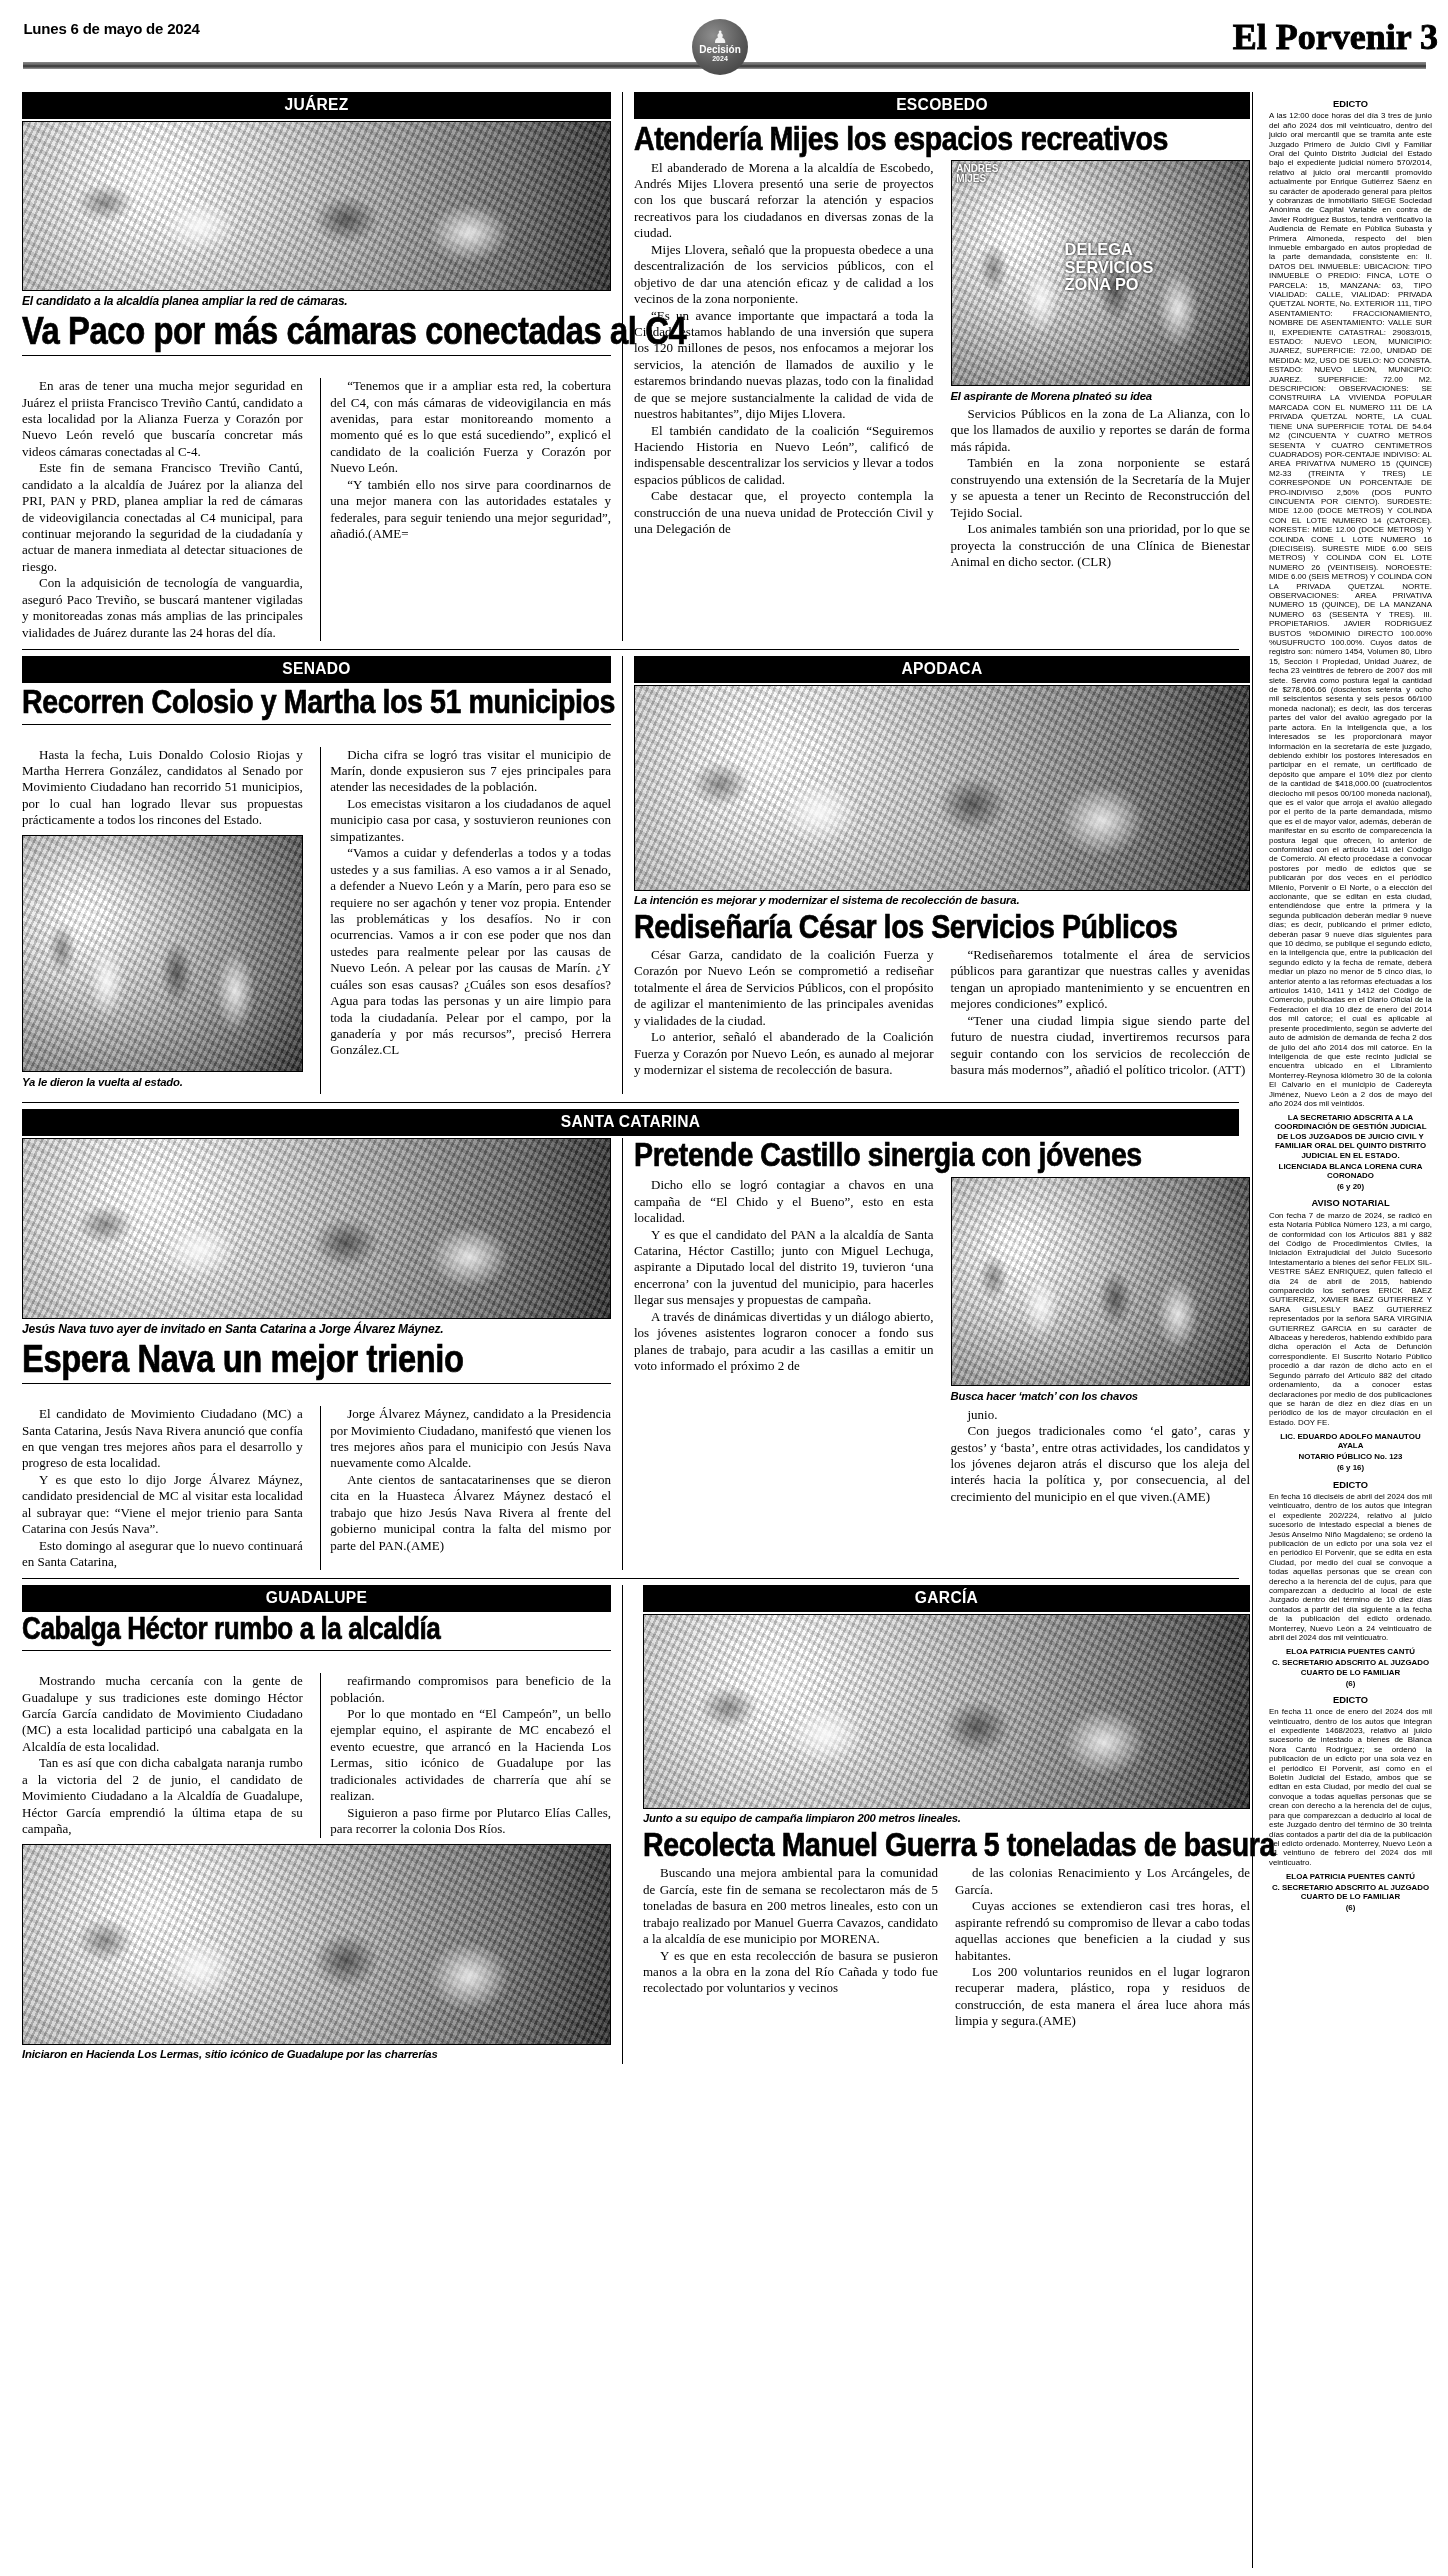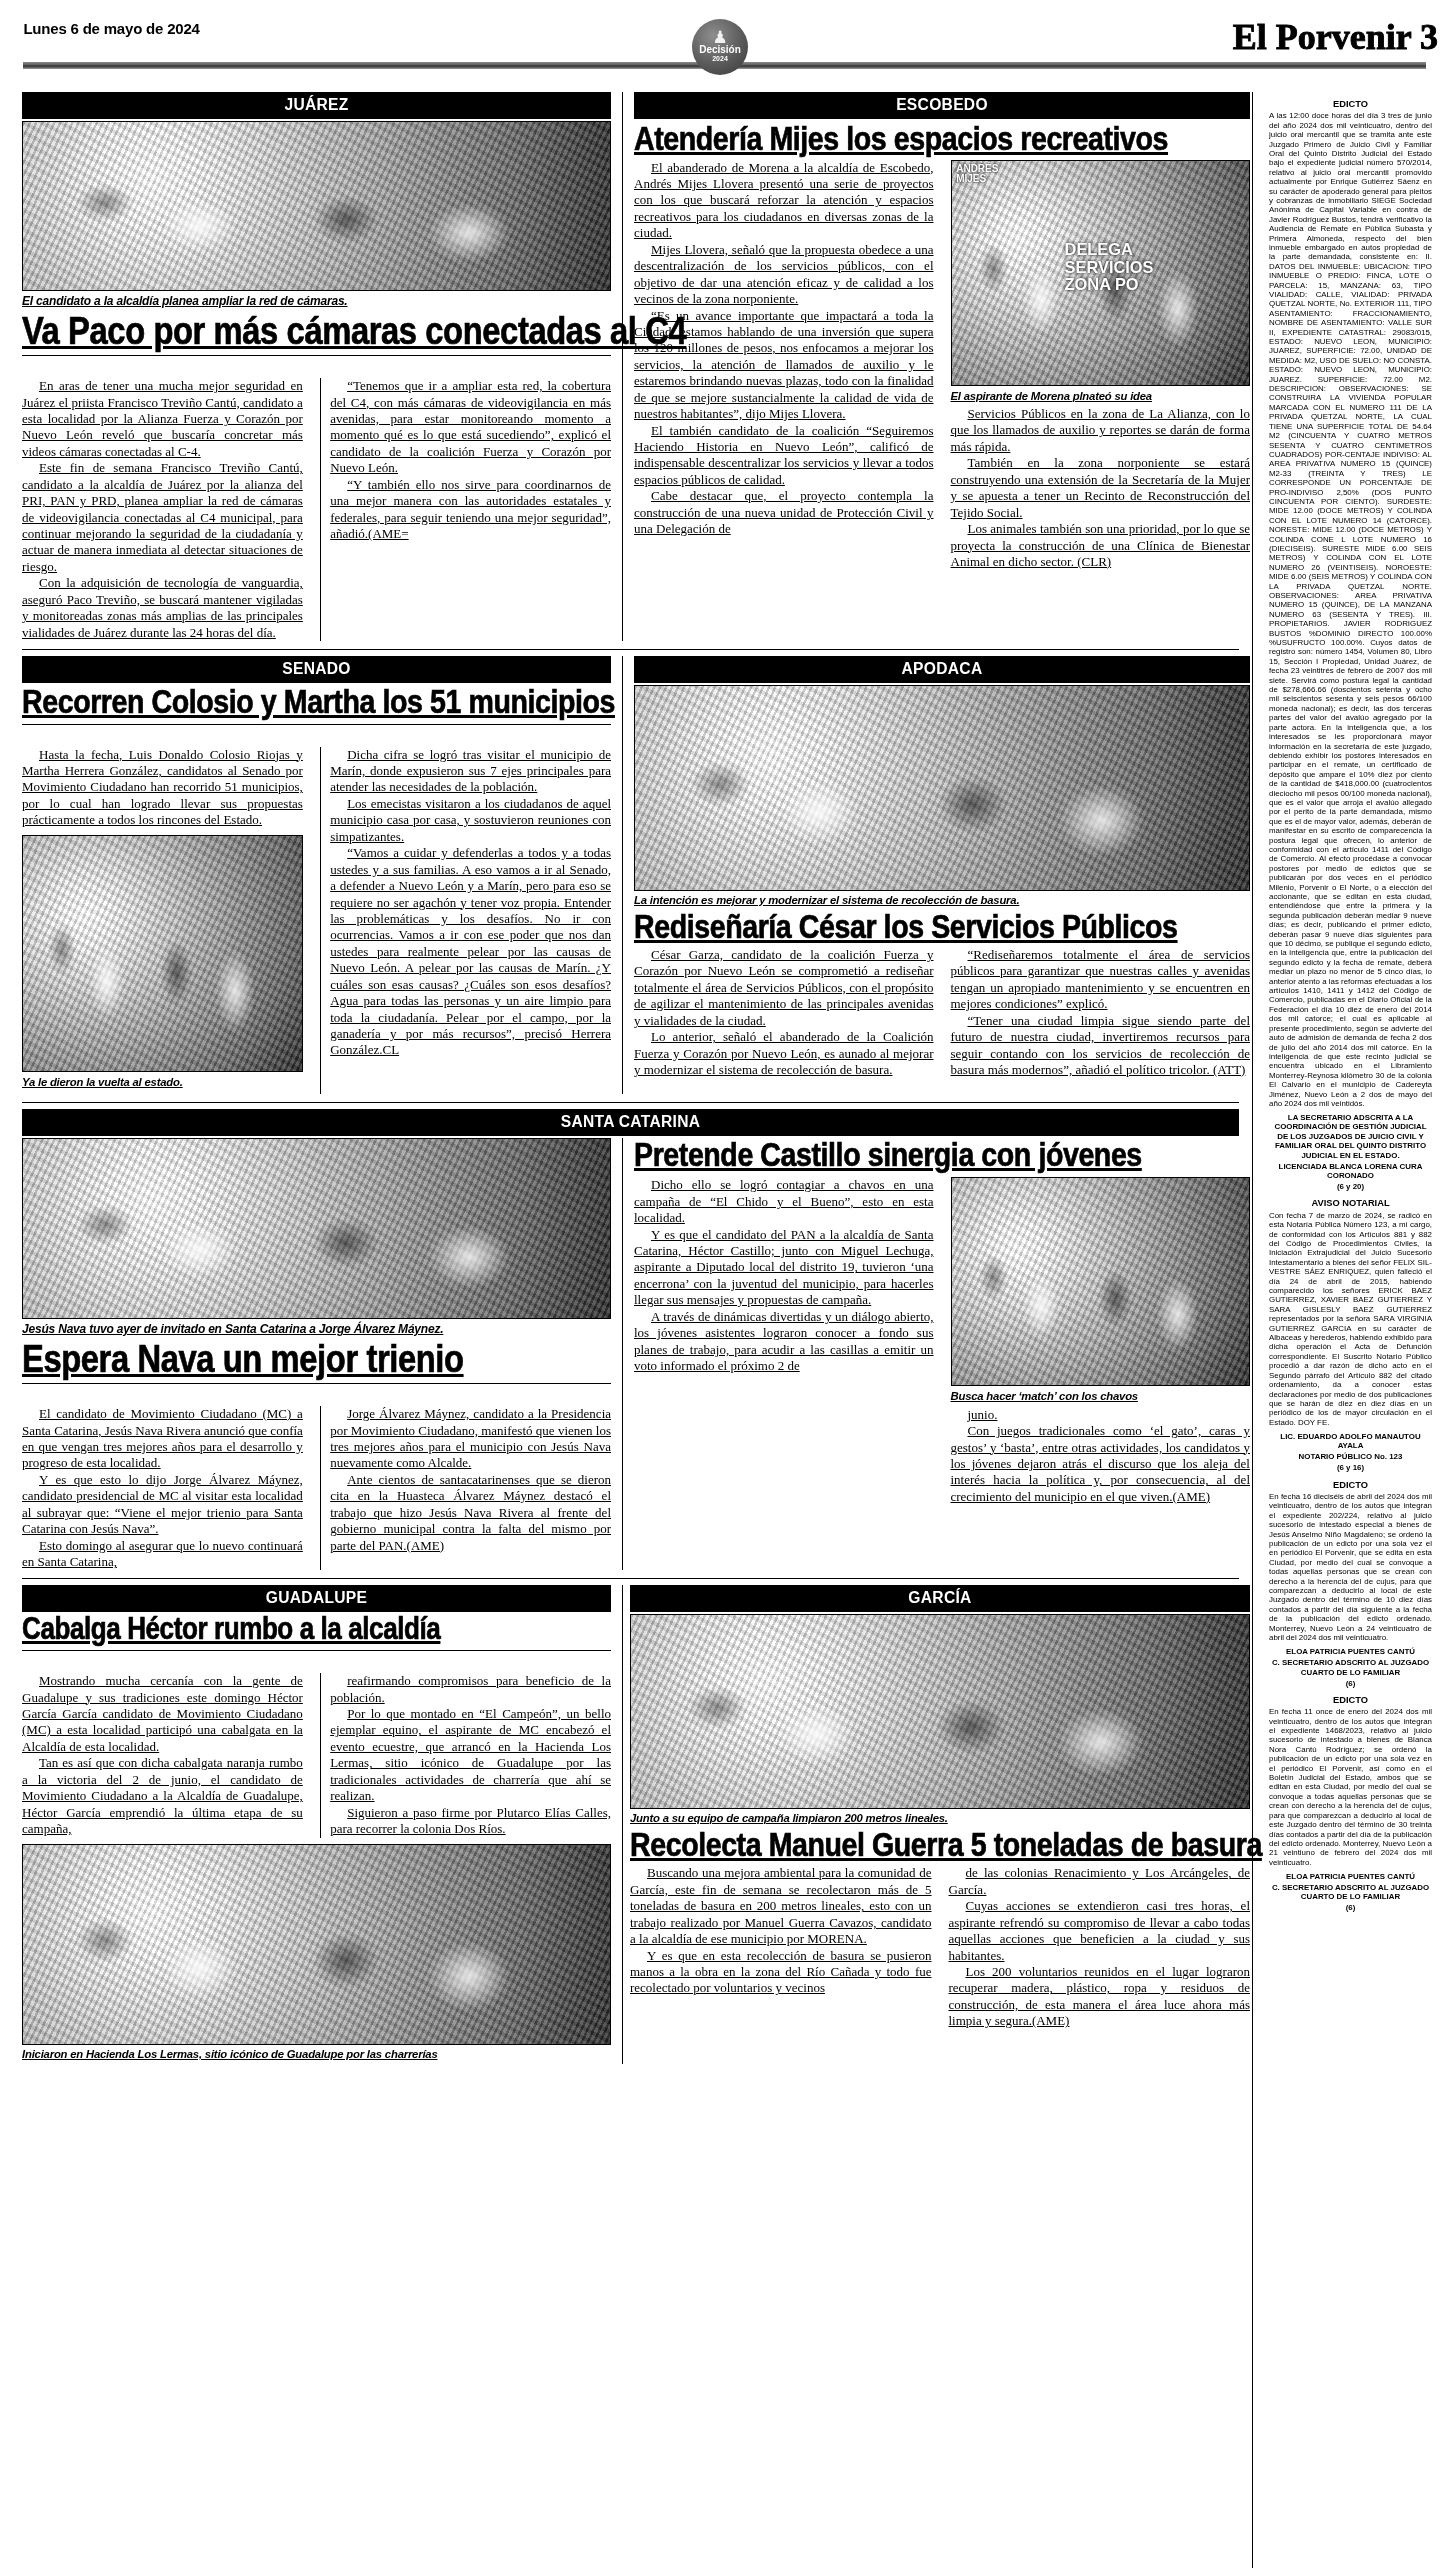--- a/index.html
+++ b/index.html
@@ -86,21 +86,20 @@
     top: 92px;
     right: 17px;
     bottom: 7.8px;
     display: flex;
     gap: 0;
   }
   .news {
     width: 1217px;
     display: flex;
     flex-direction: column;
-    text-decoration: underline;
   }
   .legal {
     width: 192px;
     border-left: 1.2px solid #000;
     padding-left: 16px;
     margin-left: 13px;
   }
 
   
   .band {
@@ -377,21 +376,21 @@
             <p>Siguieron a paso firme por Plutarco Elías Calles, para recorrer la colonia Dos Ríos.</p>
           </div>
         </div>
         <div class="photo" style="height:201px; margin-top:6.2px;">
           <div class="ph-in"></div>
             <div class="ph-figs"></div>
         </div>
         <div class="kicker" style="font-size:11.3px;margin-top:3.1px;">Iniciaron en Hacienda Los Lermas, sitio icónico de Guadalupe por las charrerías</div>
       </div>
 
-      <div style="width:628px; border-left:1.2px solid #000; padding-left:7px; margin-left:11px;">
+      <div style="width:628px; border-left:1.2px solid #000; padding-left:20px; margin-left:11px;">
         <div class="band">GARCÍA</div>
         <div class="photo" style="height:195px;">
           <div class="ph-in"></div>
             <div class="ph-figs"></div>
         </div>
         <div class="kicker" style="font-size:11.3px;">Junto a su equipo de campaña limpiaron 200 metros lineales.</div>
         <div class="hl hl-lg" style="width:748px;">Recolecta Manuel Guerra  5 toneladas de basura</div>
         <div class="twocol-flex" style="margin-top:4.7px;">
           <div>
             <p>Buscando una mejora ambiental para la comunidad de García, este fin de semana se recolectaron más de 5 toneladas de basura en 200 metros lineales, esto con un trabajo realizado por Manuel Guerra Cavazos, candidato a la alcaldía de ese municipio por MORENA.</p>

